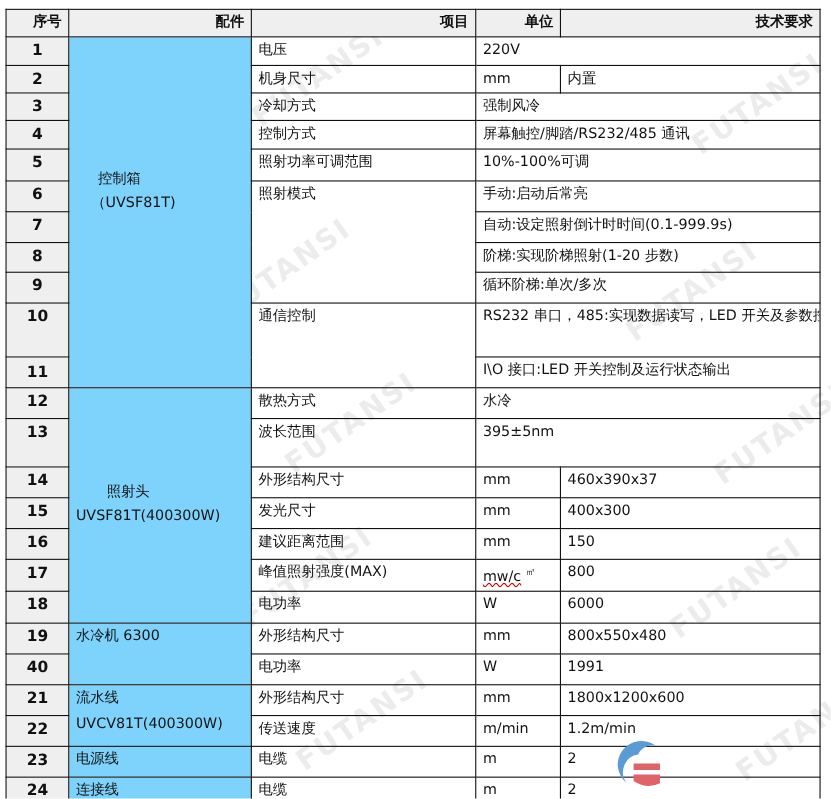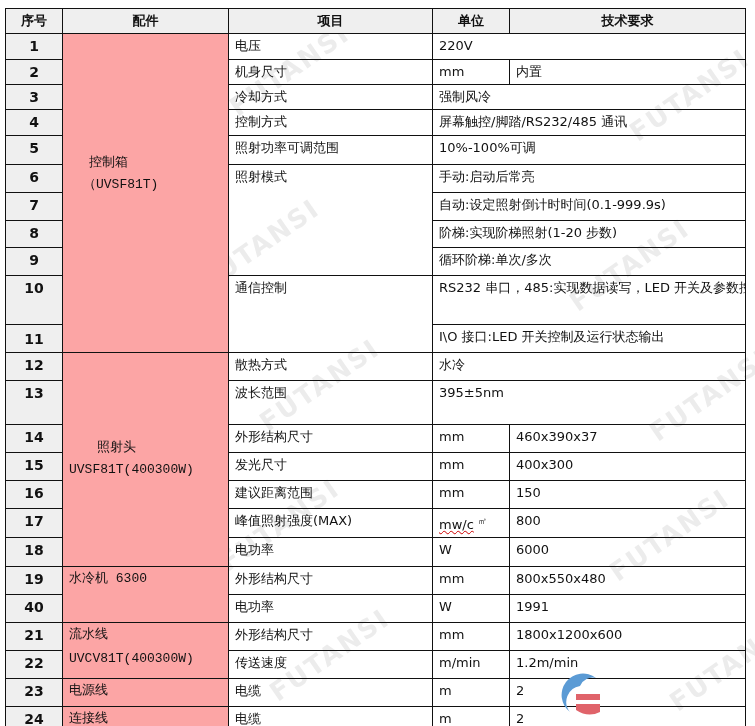--- a/index.html
+++ b/index.html
@@ -2,25 +2,25 @@
 <html><head>
 <meta charset="utf-8">
 <style>
   html, body { margin: 0; padding: 0; background: #ffffff; }
   body { width: 755px; height: 726px; position: relative; overflow: hidden;
          font-family: "DejaVu Sans", "Liberation Sans", sans-serif; color: #111; }
   table.spec { position: absolute; left: 5px; top: 8px; border-collapse: collapse;
                table-layout: fixed; width: 740px; font-size: 13px; }
   table.spec td, table.spec th { border: 1.3px solid #111; padding: 0 6px; vertical-align: top;
                line-height: 24px; overflow: hidden; white-space: nowrap; }
-  table.spec th { background: #efefef; font-weight: bold; text-align: center; vertical-align: middle;
+  table.spec th { background: #efefef; font-weight: bold; text-align: right; vertical-align: middle;
                font-size: 13px; }
   td.num { background: #efefef; font-weight: bold; text-align: center; font-size: 14px;
            vertical-align: top; padding: 0; }
-  td.part { background: #fca5a5; font-family: Liberation Mono, monospace; }
+  td.part { background: #7dd3fc; }
   td.wrap { white-space: normal; }
   .part-inner { padding-top: 2px; line-height: 22px; }
   .wm { position: absolute; color: rgba(150,150,150,0.18); font-weight: bold; font-size: 26px;
         transform: rotate(-35deg); pointer-events: none; letter-spacing: 2px;
         font-family: "DejaVu Sans", sans-serif; }
   .logo { position: absolute; left: 560px; top: 672px; width: 46px; height: 46px; }
   sup { font-size: 9px; }
   .squig { text-decoration: underline wavy #c00; text-decoration-thickness: 1px; }
 </style>
 </head>

